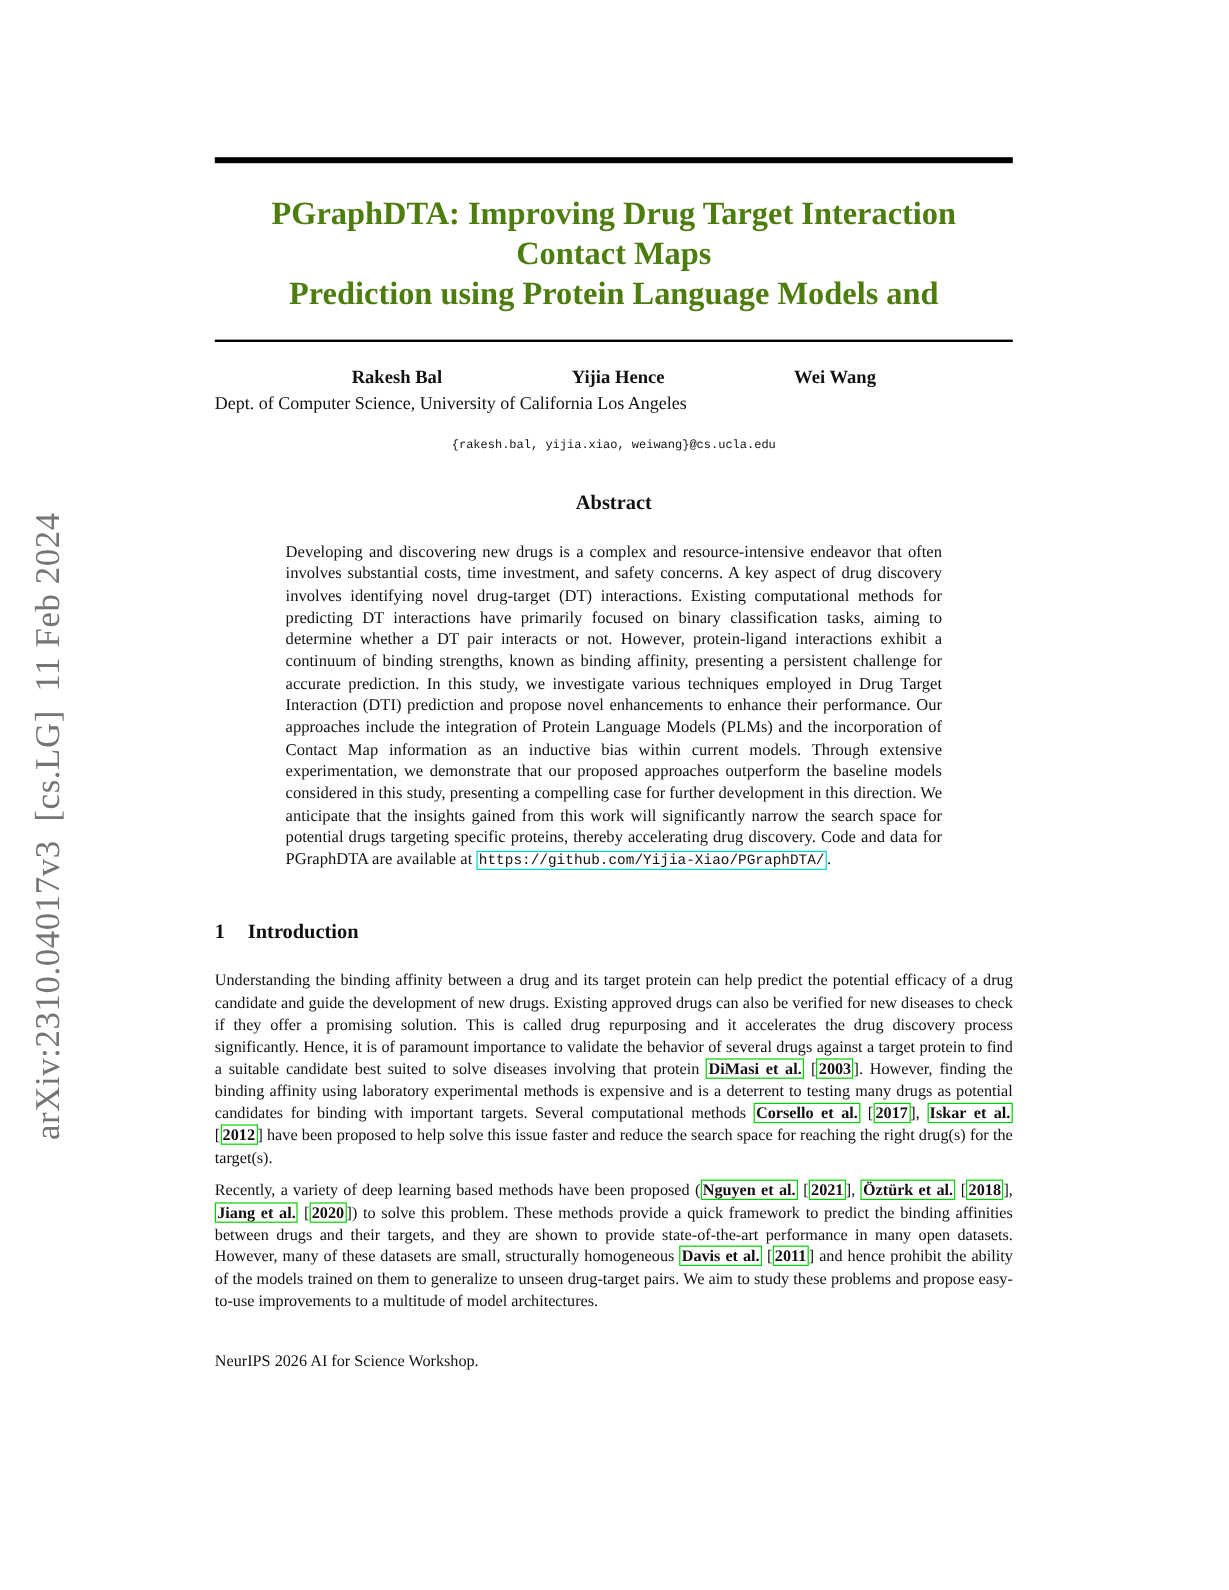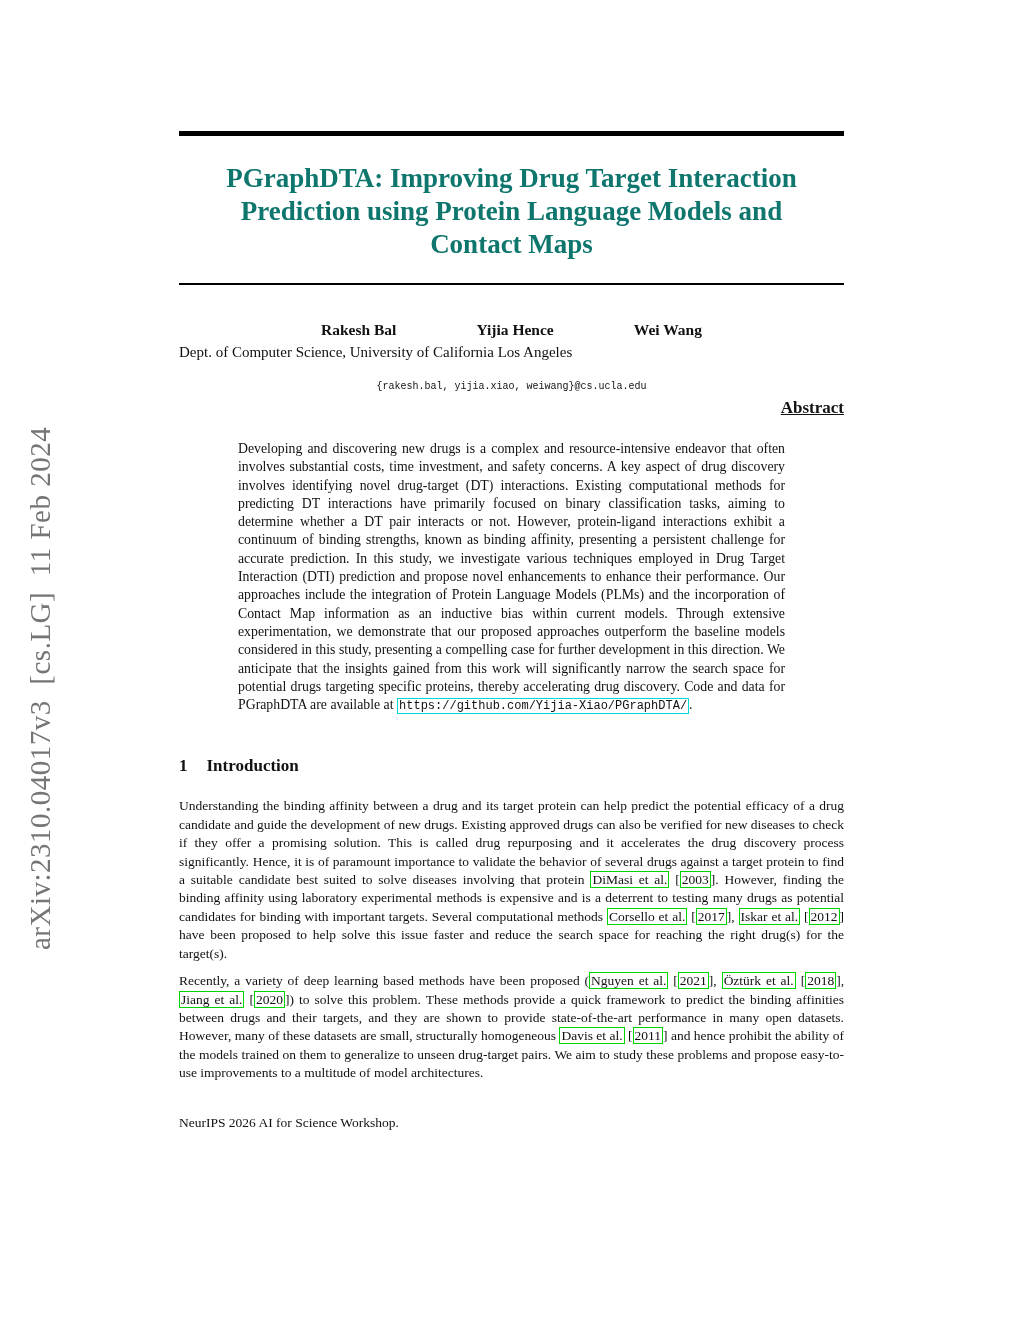--- a/index.html
+++ b/index.html
@@ -33,50 +33,50 @@
     width: 665px;
   }
   .rule-thick { margin-top: 131px; height: 5px; background: #000; }
   .rule-thin  { margin-top: 22px;  height: 2px; background: #000; }
   .paper-title {
     margin-top: 26px;
     text-align: center;
     font-weight: bold;
     font-size: 27px;
     line-height: 33px;
-    color: #0f766e;
+    color: #4d7c0f;
   }
   .authors-row {
-    margin-top: 35px;
+    margin-top: 20px;
     display: flex;
     justify-content: center;
-    gap: 80px;
+    gap: 108px;
     font-weight: bold;
     font-size: 15.5px;
     line-height: 19px;
   }
   .affiliation {
     margin-top: 3px;
     text-align: left;
     font-size: 15px;
     line-height: 20px;
   }
   .emails {
     margin-top: 15px;
     text-align: center;
     font-family: "Liberation Mono", "DejaVu Sans Mono", monospace;
     font-size: 10px;
     line-height: 20px;
   }
   .abstract-heading {
-    text-align: right;
+    margin-top: 26px;
+    text-align: center;
     font-weight: bold;
     font-size: 17px;
     line-height: 21px;
-    text-decoration: underline;
   }
   .abstract-body {
     width: 547px;
     margin: 22px auto 0 auto;
     text-align: justify;
     font-size: 13.8px;
     line-height: 18.3px;
   }
   .section-heading {
     margin-top: 40px;
@@ -91,20 +91,21 @@
     font-size: 13.5px;
     line-height: 18.4px;
   }
   .para-1 { margin-top: 20px; }
   .para-2 { margin-top: 9px; }
   .cite-box {
     border: 1.5px solid var(--cite-border);
     padding: 0 1px;
     -webkit-box-decoration-break: clone;
     box-decoration-break: clone;
+    font-weight: bold;
   }
   .url-box {
     border: 1.5px solid var(--url-border);
     padding: 0 1px;
     font-family: "Liberation Mono", "DejaVu Sans Mono", monospace;
     font-size: 12px;
     -webkit-box-decoration-break: clone;
     box-decoration-break: clone;
   }
   .page-footer {
@@ -117,22 +118,22 @@
 <body>
 
 <div class="arxiv-watermark">arXiv:2310.04017v3  [cs.LG]  11 Feb 2024</div>
 
 <div class="content">
 
   <div class="rule-thick"></div>
 
   <div class="paper-title">
     <div>PGraphDTA: Improving Drug Target Interaction</div>
+    <div>Contact Maps</div>
     <div>Prediction using Protein Language Models and</div>
-    <div>Contact Maps</div>
   </div>
 
   <div class="rule-thin"></div>
 
   <div class="authors-row">
     <span>Rakesh Bal</span>
     <span>Yijia Hence</span>
     <span>Wei Wang</span>
   </div>
 

